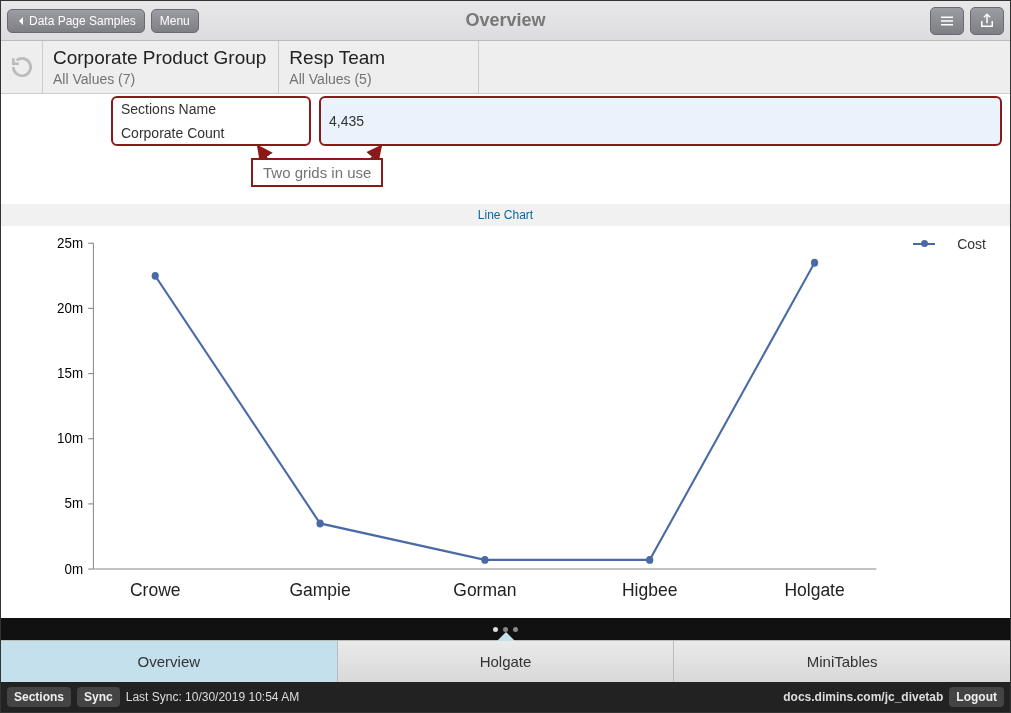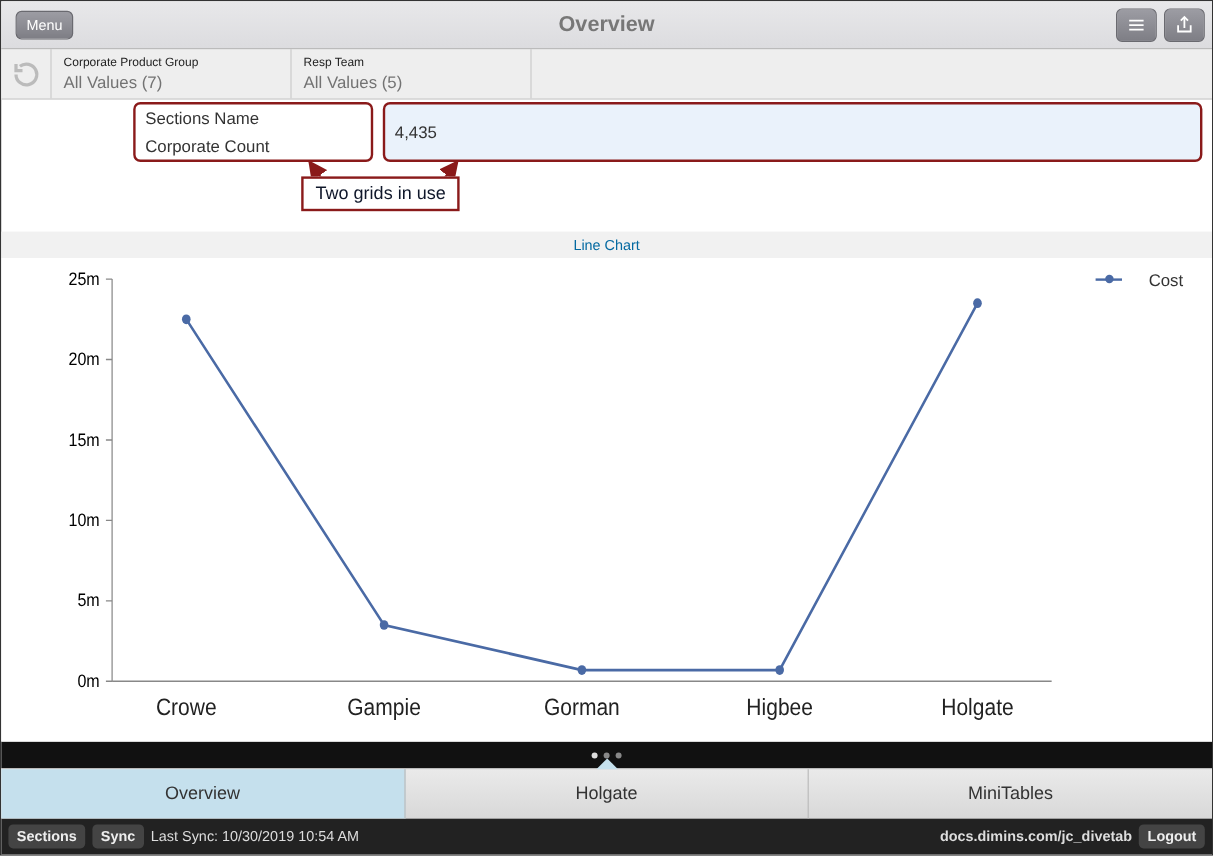--- a/index.html
+++ b/index.html
@@ -68,21 +68,21 @@
     display:flex; align-items:center; justify-content:center;
     border-right: 1px solid #ccc;
     padding: 4px 0;
   }
   .refresh-cell svg { width:26px; height:26px; stroke:#bbb; fill:none; stroke-width:2.5; }
   .filter-col {
     padding: 6px 12px 6px 10px;
     border-right: 1px solid #ccc;
     min-width: 200px;
   }
-  .filter-col .fname { color:#222; font-size: 10px; }
+  .filter-col .fname { color:#222; font-size: 19px; }
   .filter-col .fval  { color:#737373; font-size: 14px; margin-top:2px; cursor:pointer; }
 
   
   .grids-wrap {
     display:flex;
     padding: 0 0 0 0;
     position: relative;
     height: 110px;
   }
   .grid-left-pad { width: 110px; }
@@ -114,21 +114,21 @@
     height: 50px;
     justify-content: center;
   }
   .anno-box {
     position:absolute;
     top: 64px; left: 250px;
     border: 2px solid #8a1a1a;
     background:#fff;
     padding: 4px 10px;
     font-size: 15px;
-    color:#0f172a;
+    color:#737373;
   }
   .arrow-svg { position:absolute; top:44px; left:245px; pointer-events:none; }
 
   
   .chart-title-bar {
     background:#f1f1f1;
     text-align:center;
     font-size:12px;
     color:#0369a1;
     padding: 4px 0;
@@ -164,20 +164,26 @@
 
   
   .footer { background:#222; color:#ddd; height:30px; display:flex; align-items:center; padding:0 6px; font-size:12px; gap:6px; }
   .footer .fbtn { background:#444; color:#eee; border-radius:4px; padding:3px 7px; cursor:pointer; font-weight:600;text-align:center; }
   .footer .spacer { flex:1; }
 </style>
 </head>
 <body>
 
 <div class="header">
+  <button class="btn btn-back">
+    <svg viewBox="0 0 10 10">
+        <path d="M7 1 L3 5 L7 9 Z"></path>
+      </svg>
+    <span>Data Page Samples</span>
+  </button>
   <button class="btn" style="margin-left:6px">
     <span>Menu</span>
   </button>
   <div class="header-title">Overview</div>
   <div class="header-right">
     <div class="icon-btn">
       <svg viewBox="0 0 24 24">
           <line x1="4" y1="7" x2="20" y2="7"></line>
           <line x1="4" y1="12" x2="20" y2="12"></line>
           <line x1="4" y1="17" x2="20" y2="17"></line>

